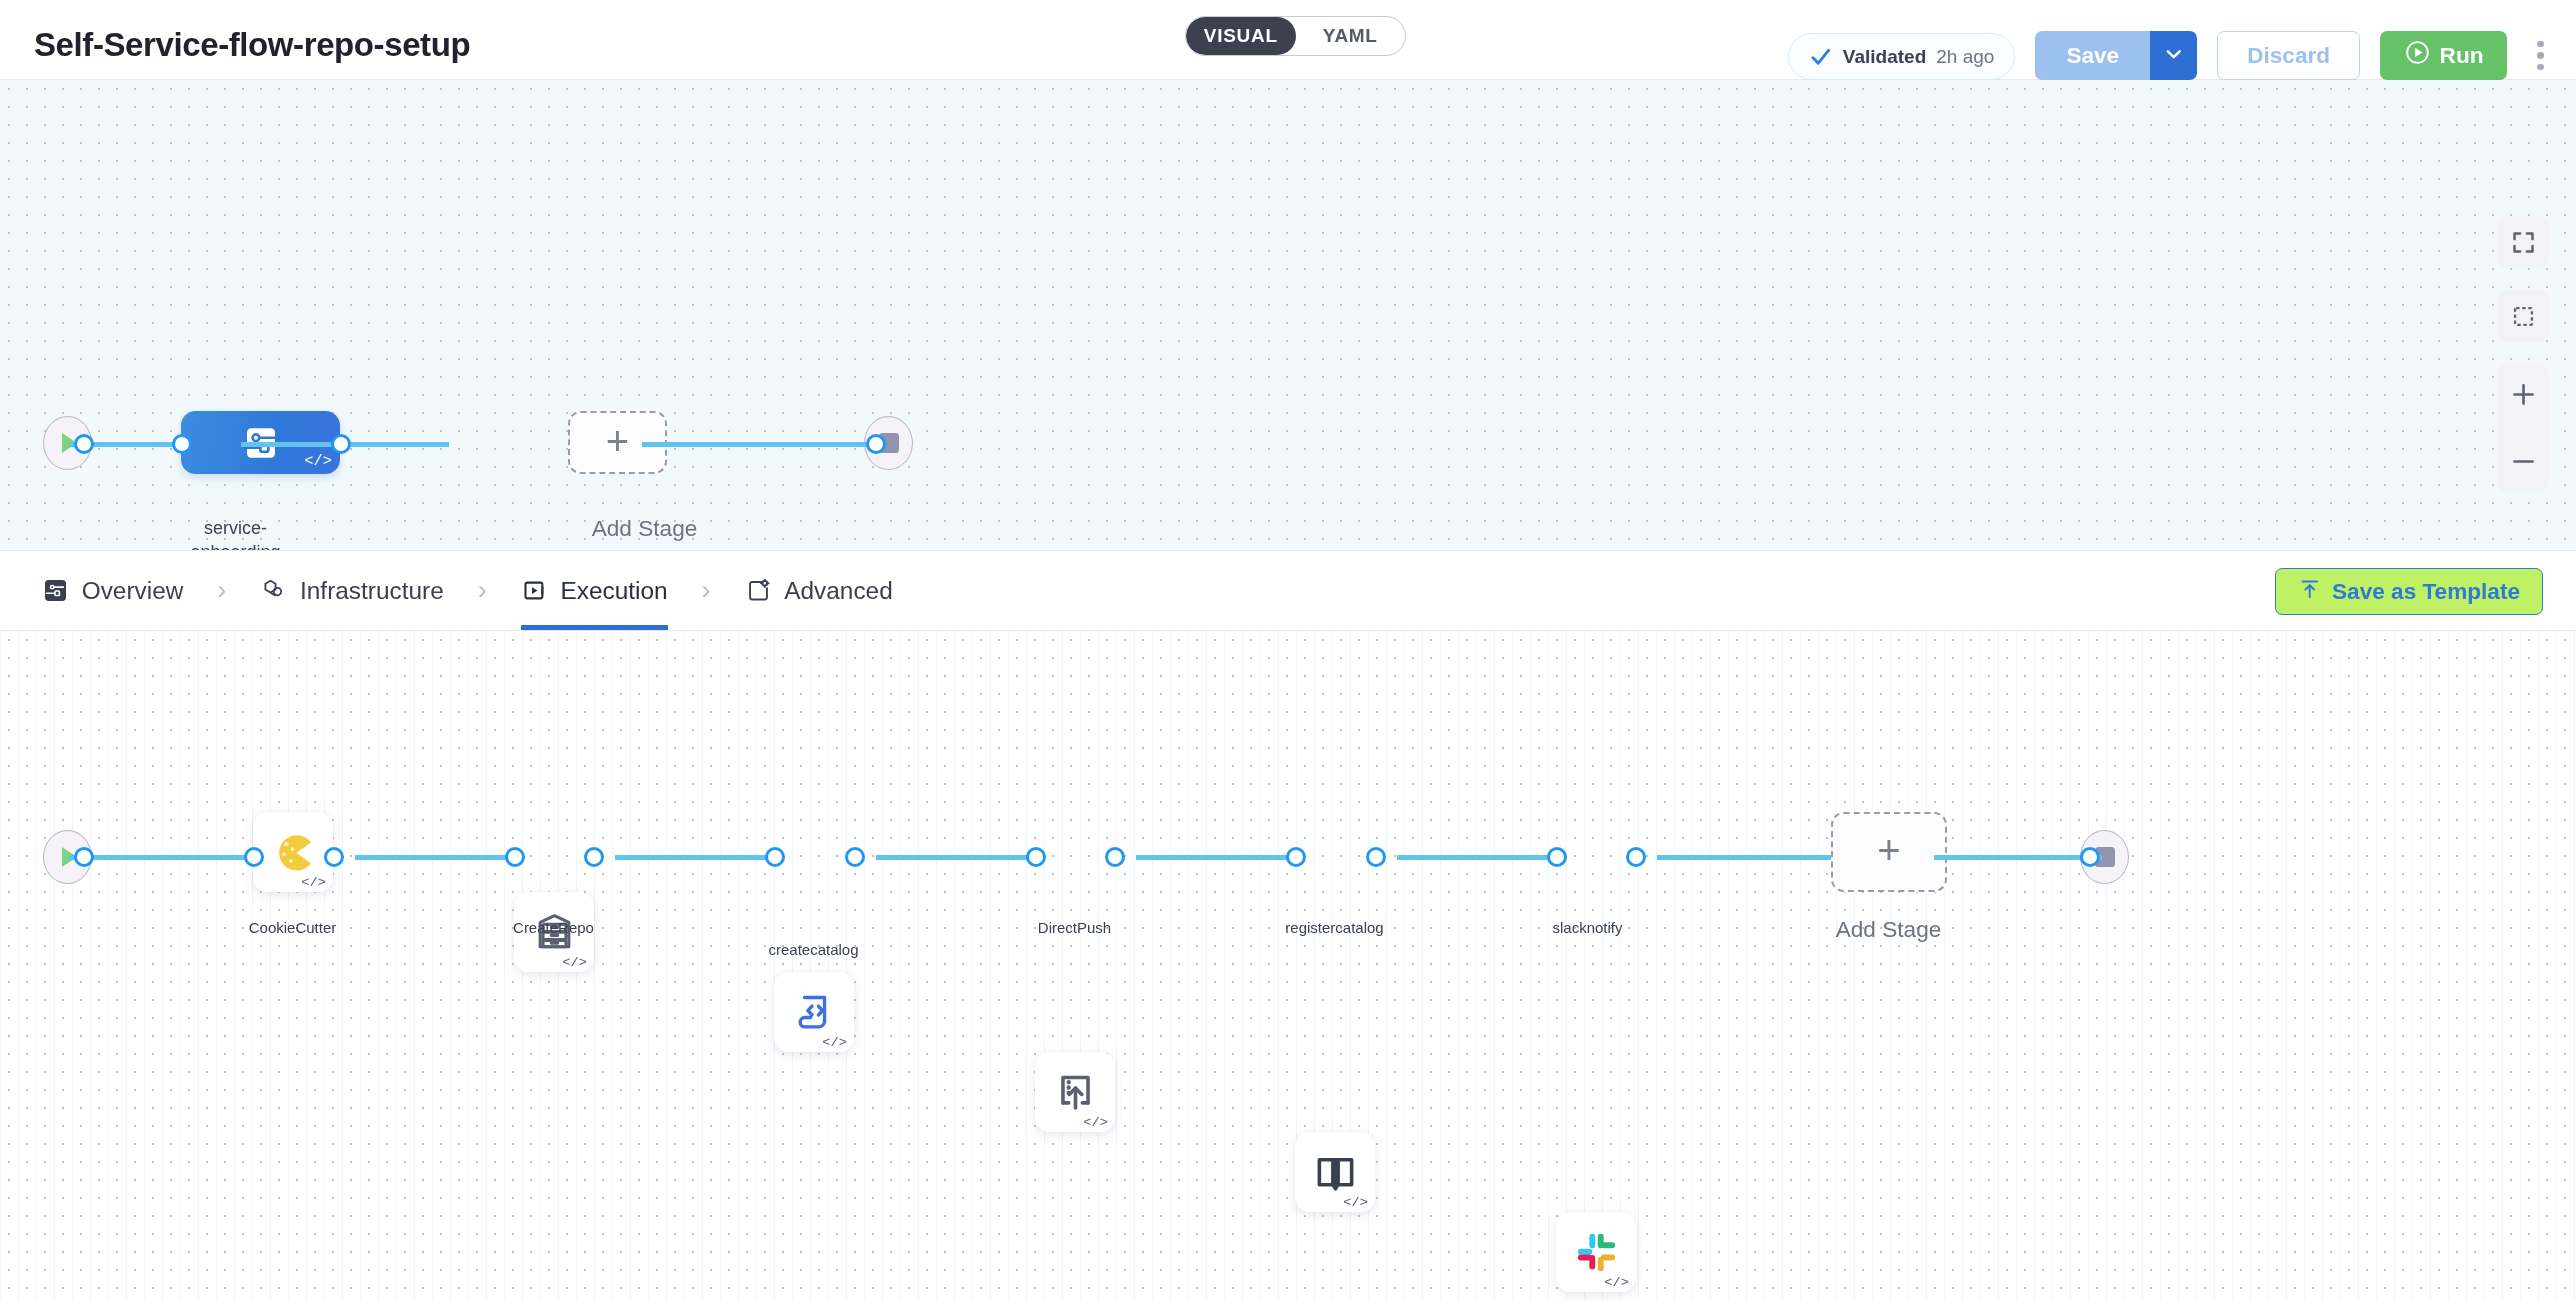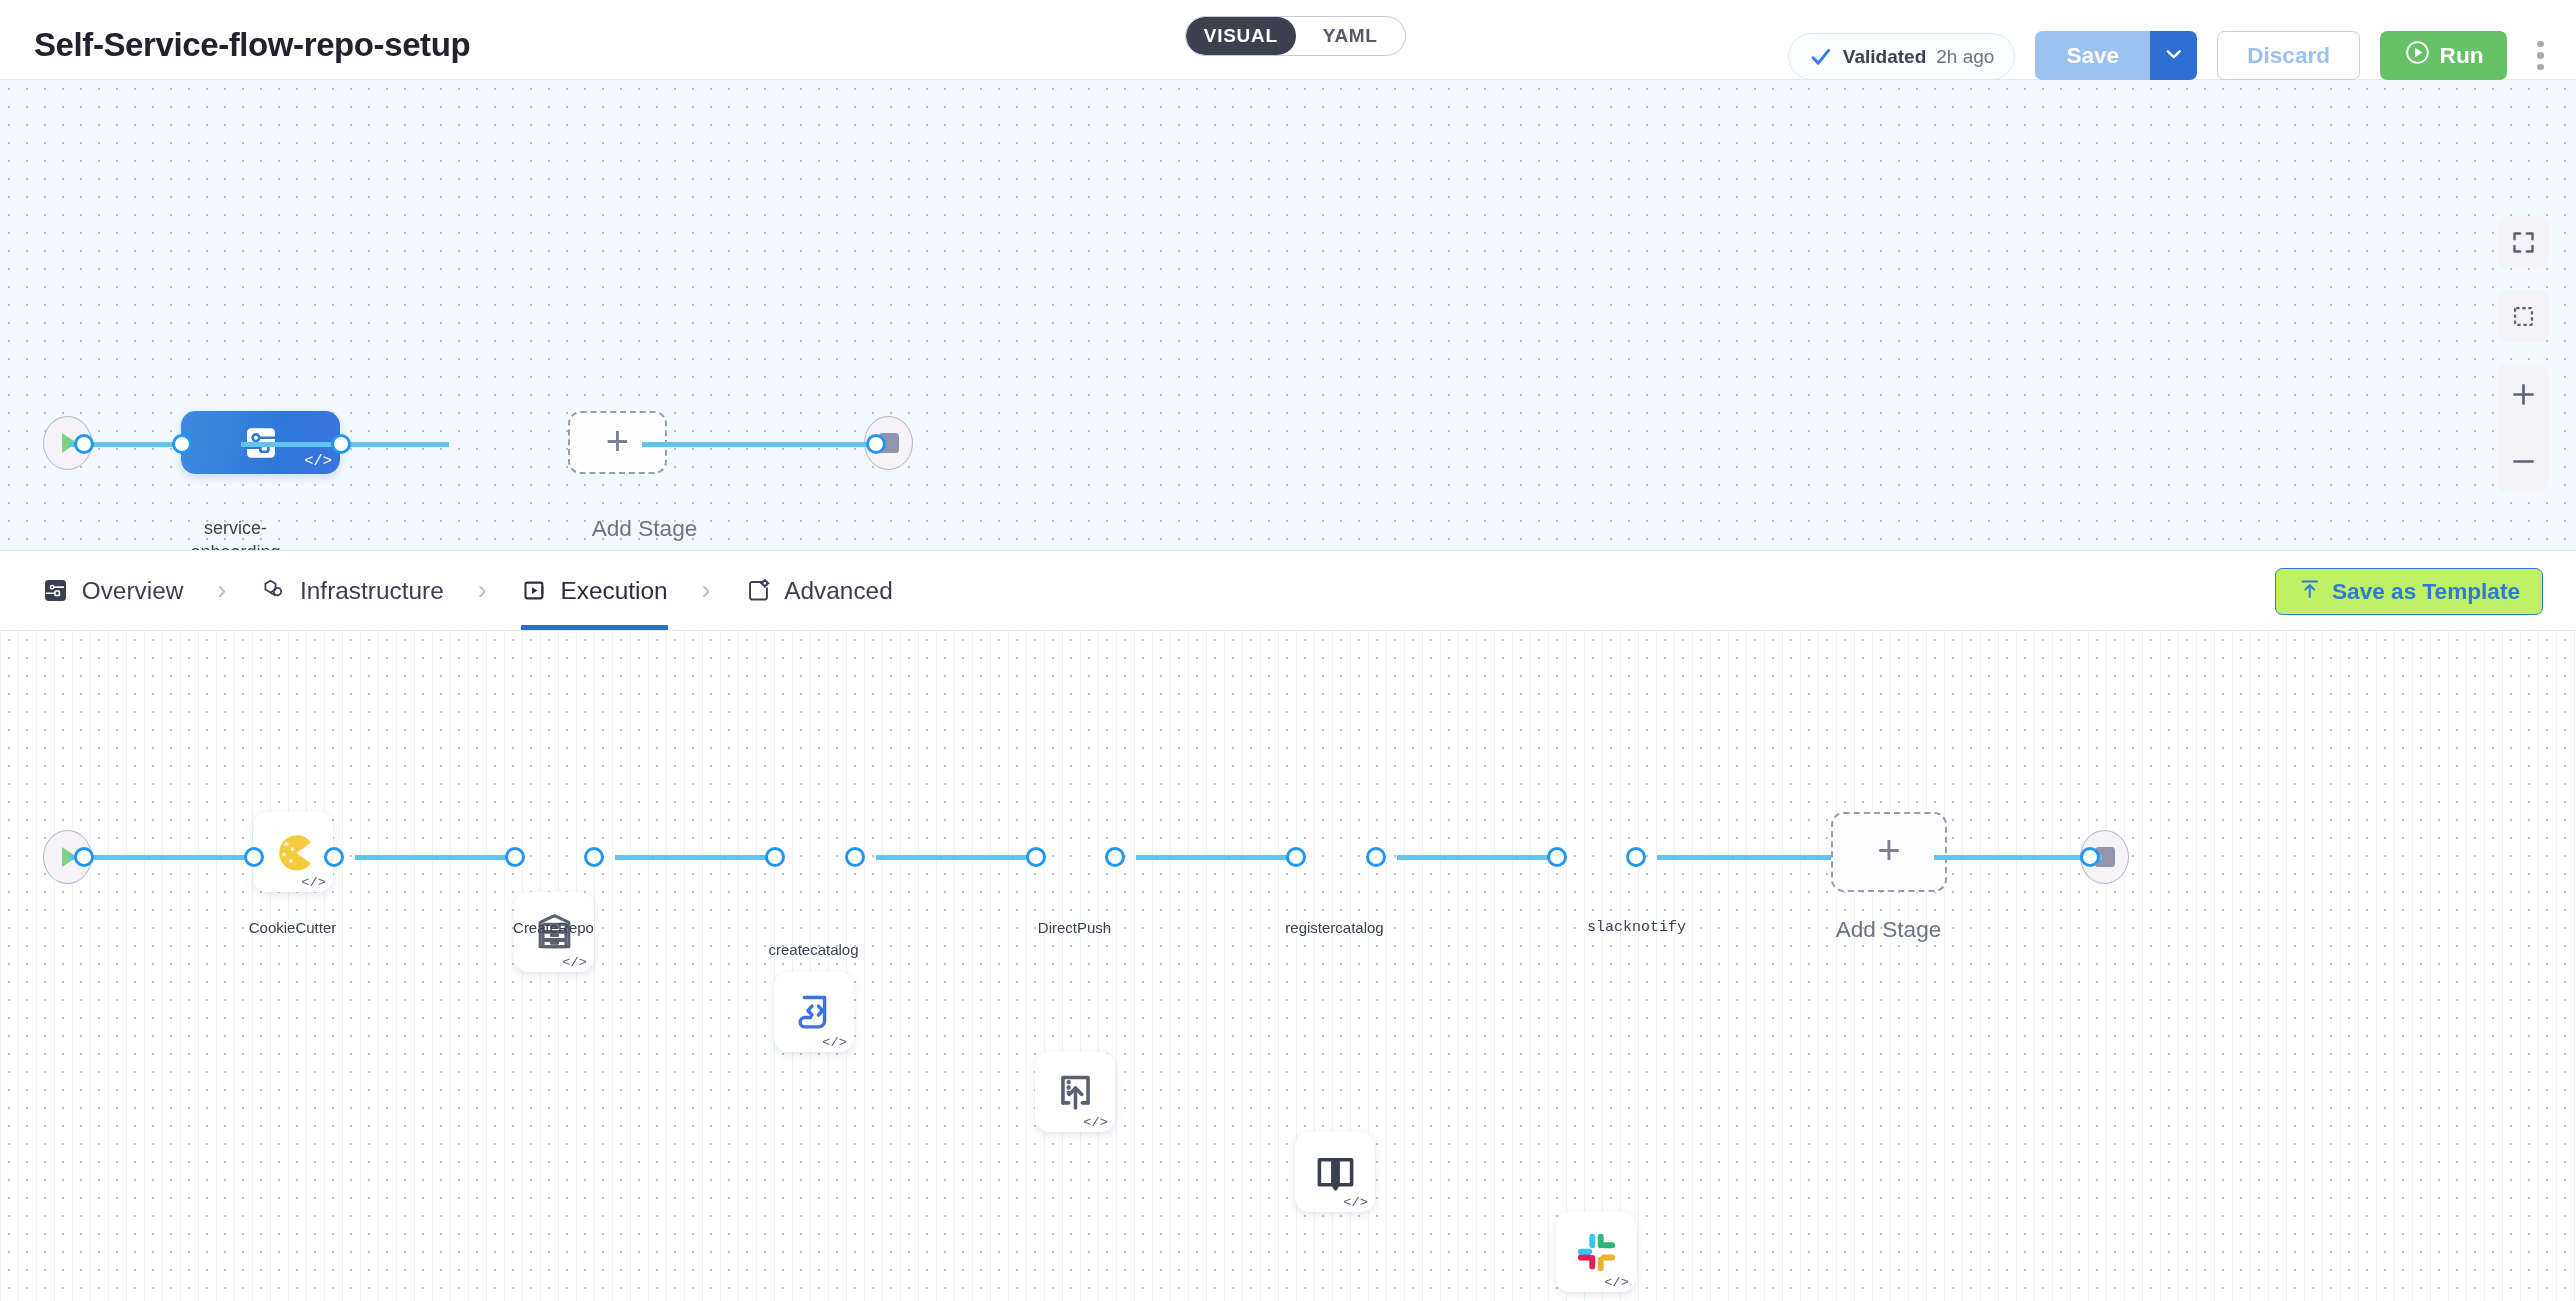--- a/index.html
+++ b/index.html
@@ -472,21 +472,21 @@
       </g>
       <g fill="#e01e5a">
         <rect x="8.0" y="13.4" width="3.3" height="8.0" rx="1.65"></rect>
         <rect x="1.6" y="13.1" width="8.0" height="3.3" rx="1.65"></rect>
       </g>
     </svg>
     <span class="code-badge">&lt;/&gt;</span>
   </div>
   <div class="port" style="left:1547px; top:216px;"></div>
   <div class="port" style="left:1626px; top:216px;"></div>
-  <div class="step-label" style="left:1519px; top:288px;font-family:Liberation Mono, monospace;">slacknotify</div>
+  <div class="step-label" style="left:1470px; top:288px;">slacknotify</div>
 
   <div class="nd dashed-box" style="left:1831px; top:181px; width:116px; height:80px;">
     <span class="plus-sign">+</span>
   </div>
   <div class="dashed-label" style="left:1780px; top:286px;">Add Stage</div>
 
   <div class="nd term-node" style="left:2080px; top:199px;">
     <div class="stop-sq"></div>
   </div>
   <div class="port" style="left:2080px; top:216px;"></div>

